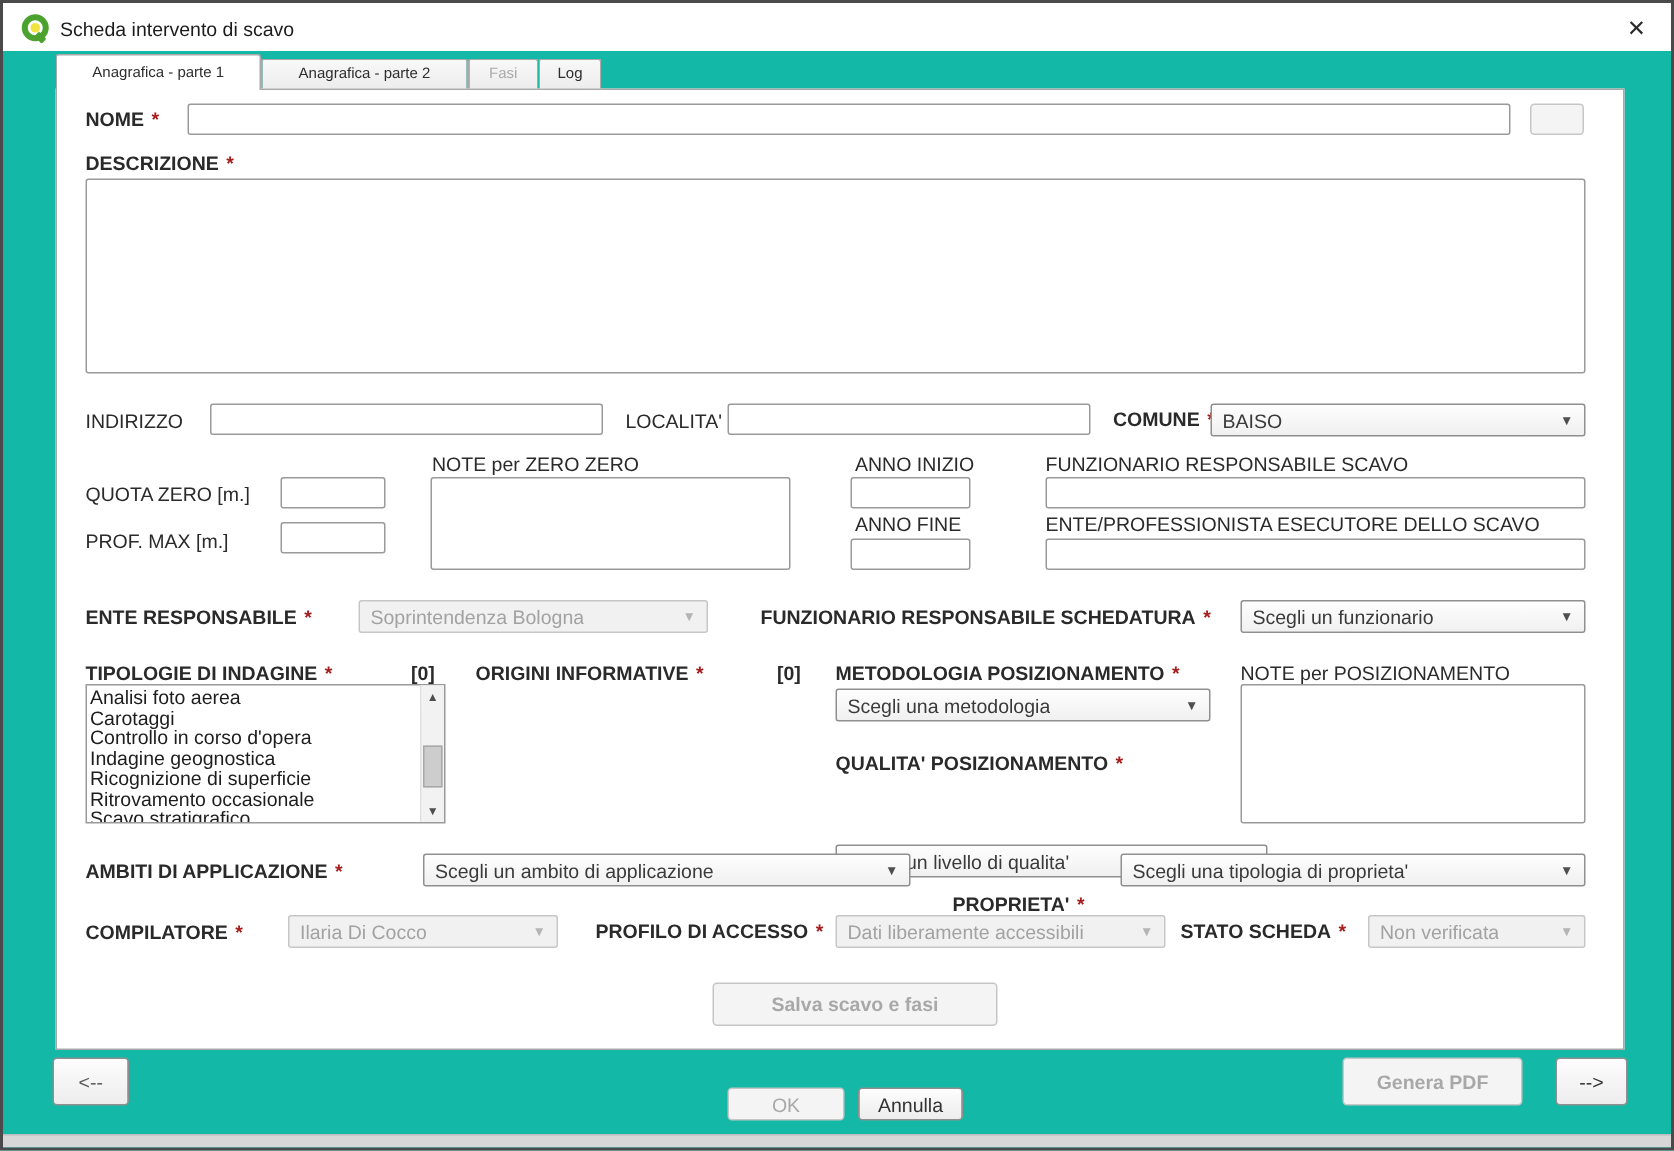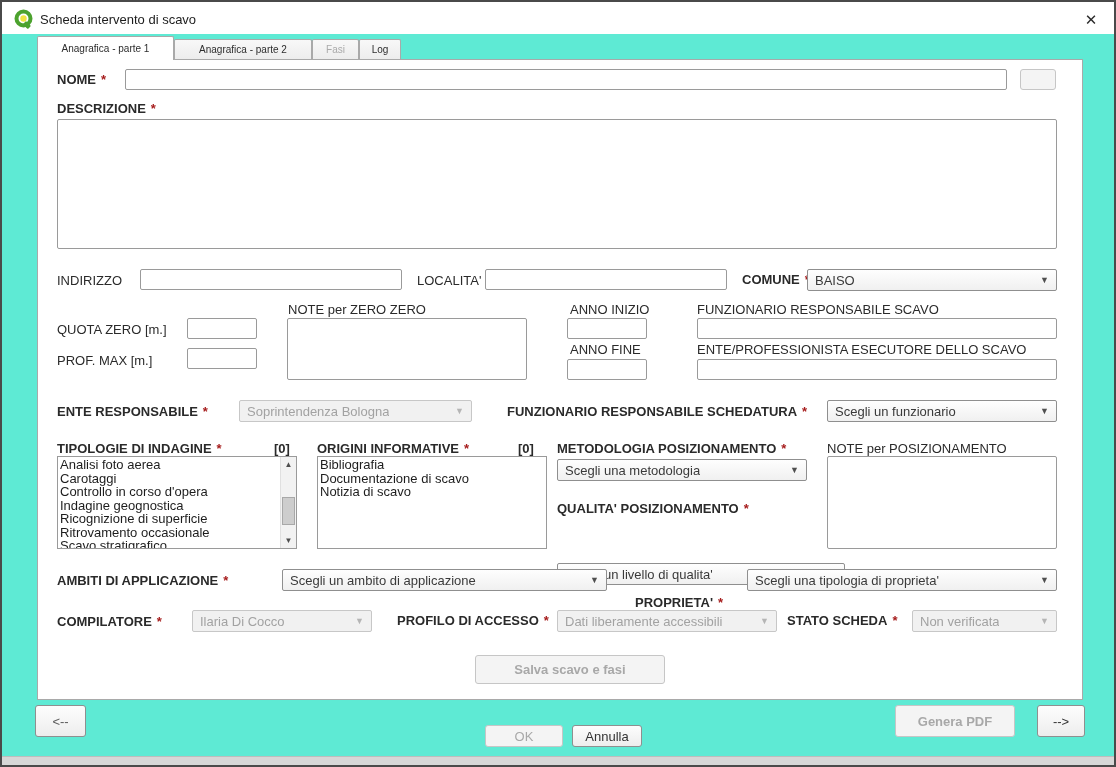--- a/index.html
+++ b/index.html
@@ -1,19 +1,19 @@
 <!DOCTYPE html>
 <html><head>
 <meta charset="utf-8">
 <style>
   * { margin:0; padding:0; box-sizing:border-box; }
   html,body { width:1116px; height:767px; }
   body { font-family:"Liberation Sans", sans-serif; background:#ffffff; }
 
-  #window { position:relative; width:1116px; height:767px; background:#5eead4;
+  #window { position:relative; width:1116px; height:767px; background:#14b8a6;
             border:2px solid #4a4a4a; overflow:hidden; }
 
   
   .titlebar { position:absolute; left:0; top:0; width:100%; height:32px; background:#ffffff; }
   .title-text { position:absolute; left:38px; top:10px; font-size:13px; color:#1c1c1c; white-space:nowrap; }
   .qgis-icon { position:absolute; left:12px; top:7px; width:20px; height:20px; }
   .close-x { position:absolute; right:14px; top:9px; width:18px; height:18px; font-size:15px;
              color:#2a2a2a; text-align:center; line-height:18px; cursor:default; }
 
   
@@ -146,25 +146,20 @@
       <div class="list-item">Scavo stratigrafico</div>
     </div>
   <div class="scrollbar" style="left:278px; top:455px; height:91px; position:absolute;">
     <div class="sb-btn sb-up">▲</div>
     <div class="sb-thumb"></div>
     <div class="sb-btn sb-down">▼</div>
   </div>
 
   <div class="lbl b" style="left:315px; top:439px;"><span>ORIGINI INFORMATIVE</span><span class="req">*</span></div>
   <div class="lbl b" style="left:516px; top:439px;">[0]</div>
-  <div class="listbox" style="left:315px; top:454px; width:230px; height:93px;">
-      <div class="list-item">Bibliografia</div>
-      <div class="list-item">Documentazione di scavo</div>
-      <div class="list-item">Notizia di scavo</div>
-    </div>
 
   <div class="lbl b" style="left:555px; top:439px;"><span>METODOLOGIA POSIZIONAMENTO</span><span class="req">*</span></div>
   <div class="combo" style="left:555px; top:457px; width:250px; height:22px;">
     <span class="cval">Scegli una metodologia</span>
       <span class="arrow">▼</span>
   </div>
 
   <div class="lbl" style="left:825px; top:439px;">NOTE per POSIZIONAMENTO</div>
   <textarea class="ta" style="left: 825px; top: 454px; width: 230px; height: 93px;"></textarea>
 

